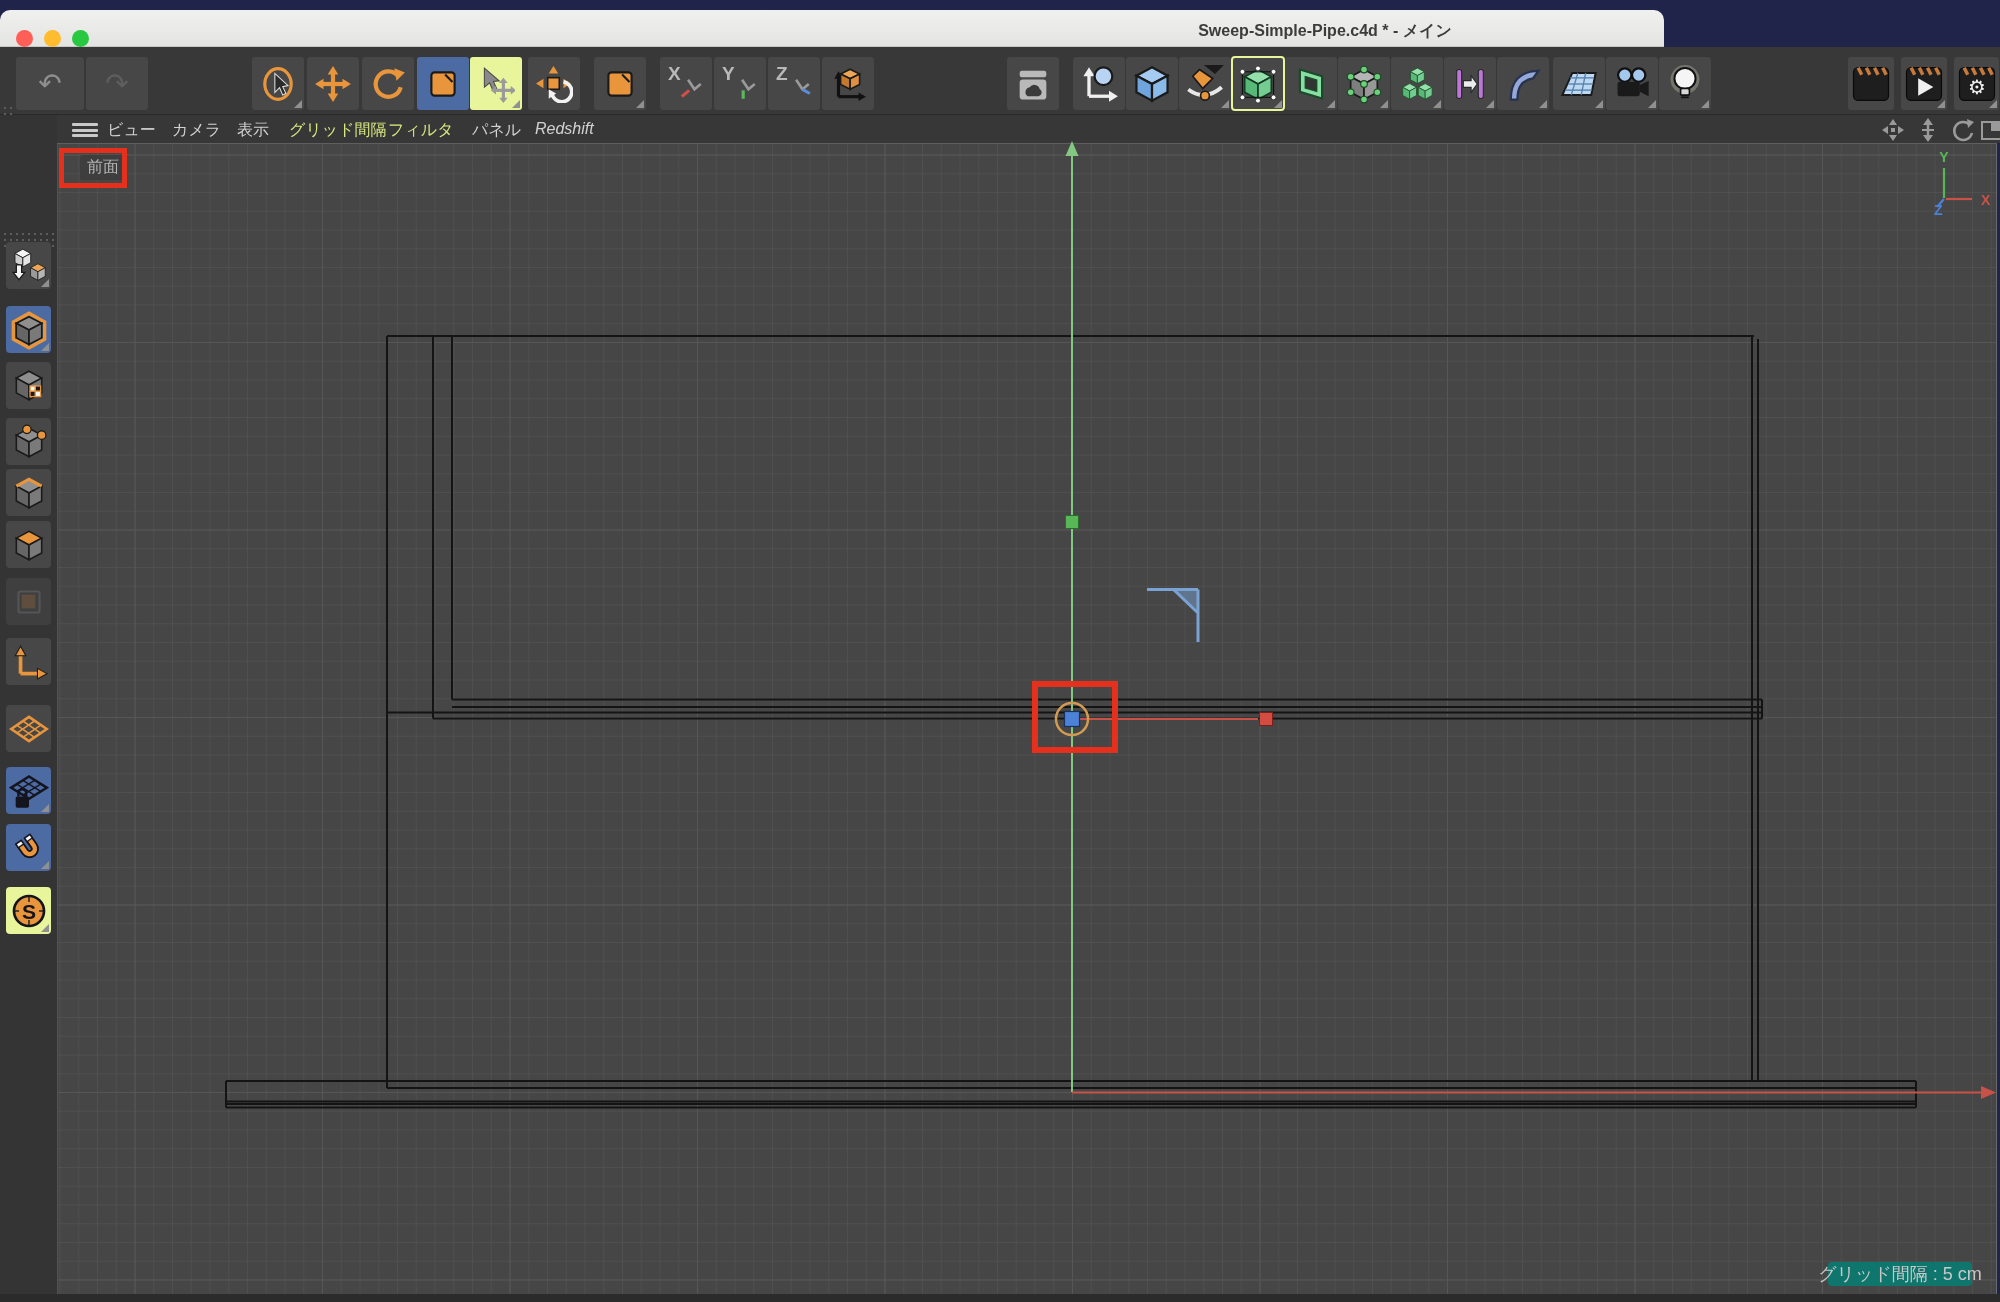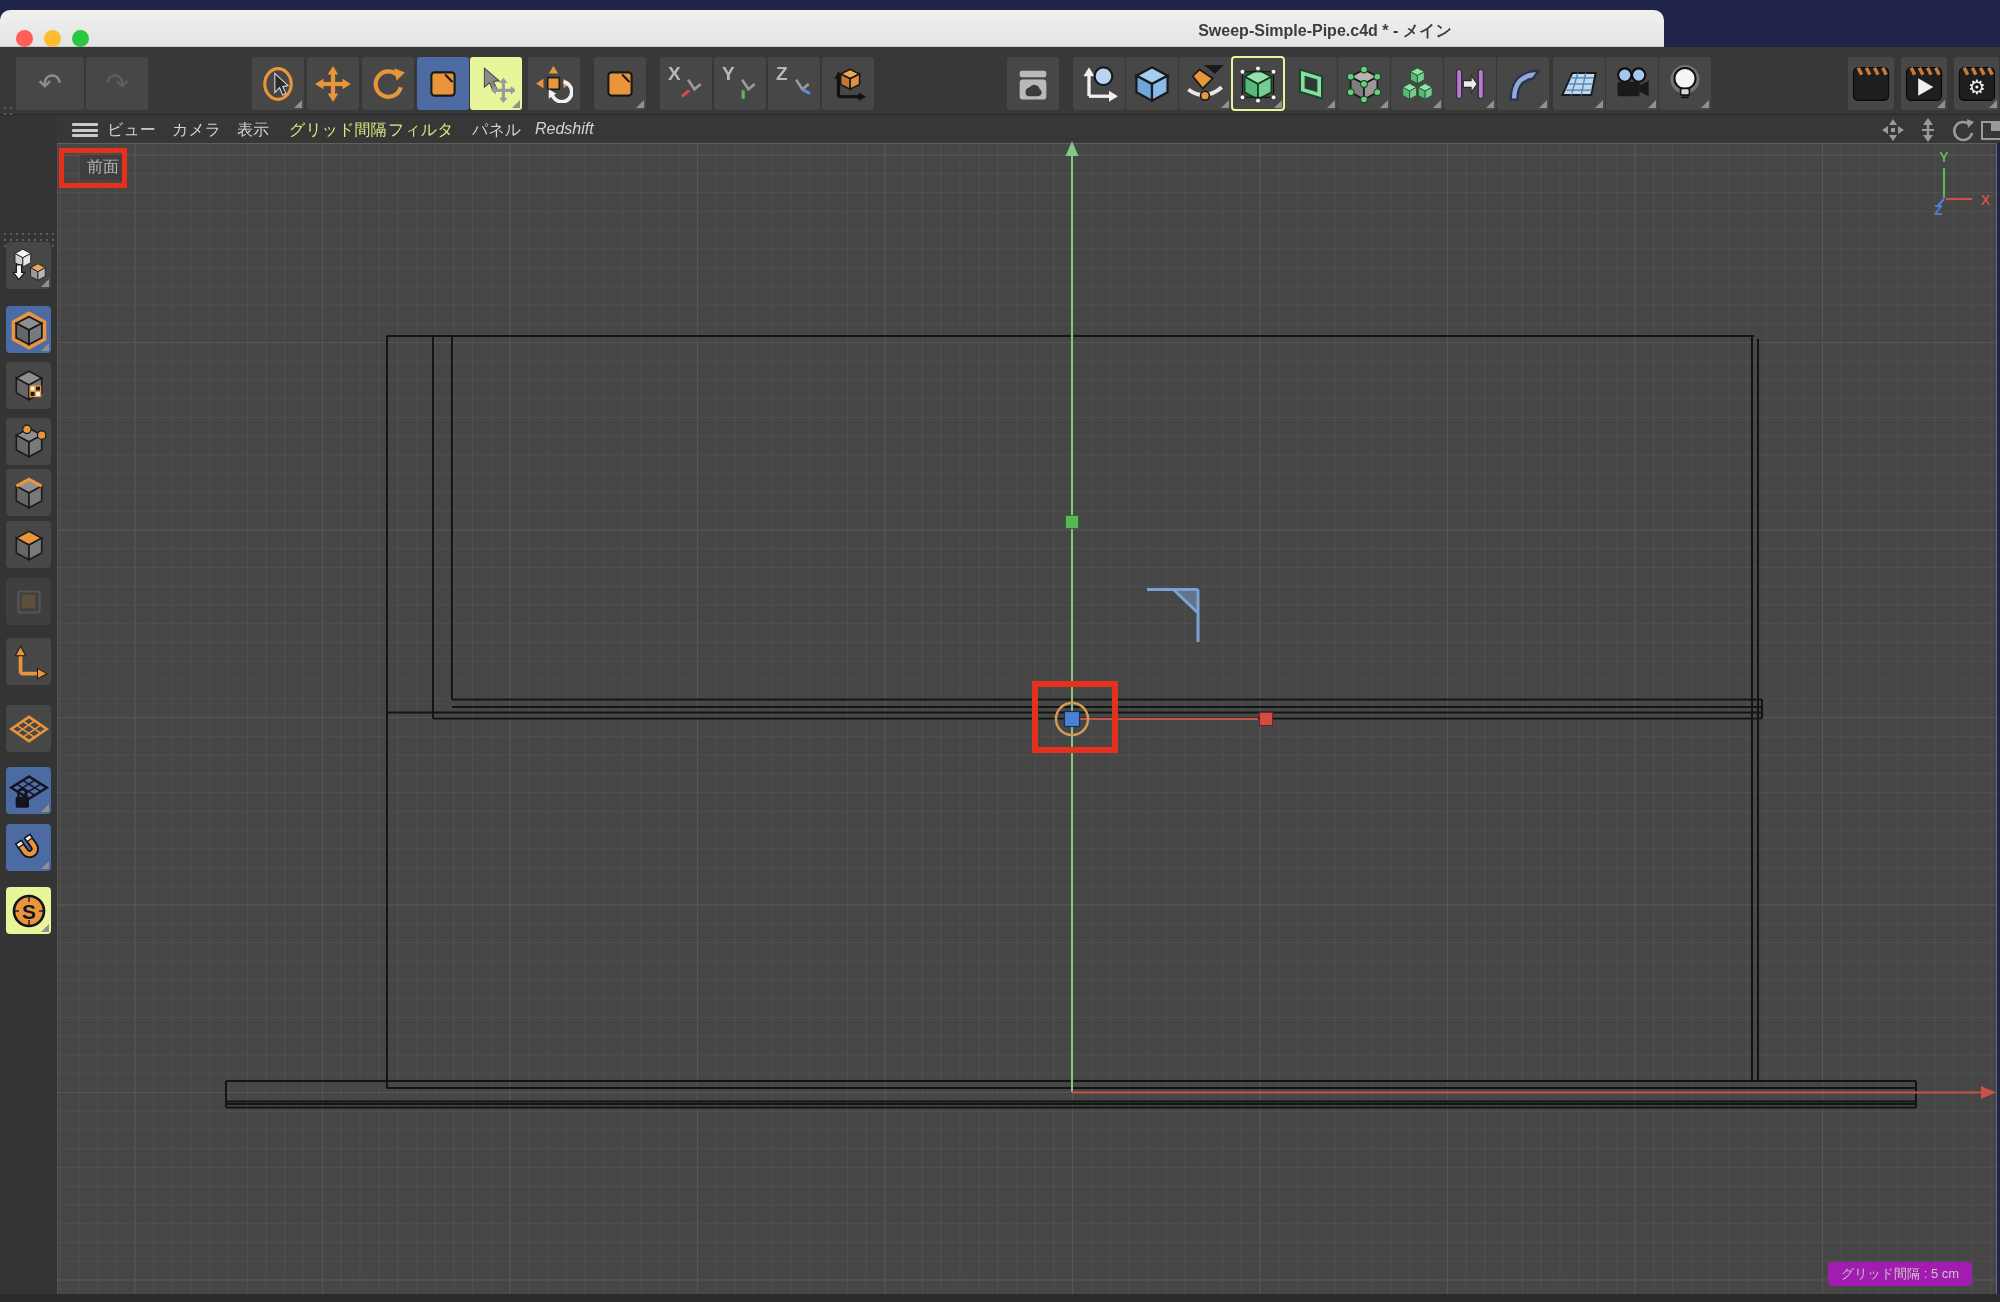--- a/index.html
+++ b/index.html
@@ -61,21 +61,21 @@
     box-shadow:inset 0 1px 0 #5f5f5f, inset 1px 0 0 #525252, inset -1px 0 0 #6a6a6a; }
   #overlay { position:absolute; left:0; top:0; width:2000px; height:1302px; pointer-events:none; }
 
   #viewlabel { position:absolute; left:68px; top:155px; padding:2px 7px; background:#3e3e3e;
     color:#b4b4b4; font-size:16px; border-radius:3px;margin-left:12px; }
   .redbox { position:absolute; border:5px solid #e5301d; background:transparent; }
   #redbox-view { left:59px; top:148px; width:68px; height:40px; }
   #redbox-origin { left:1032px; top:681px; width:86px; height:72px; border-width:6px; }
 
   #gridstatus { position:absolute; left:1828px; top:1262px; width:144px; height:24px;
-    background:#a21caf; border-radius:4px; color:#c8c8c8; font-size:13px;
+    background:#0f766e; border-radius:4px; color:#c8c8c8; font-size:18px;
     display:flex; align-items:center; justify-content:center; white-space:nowrap; }
 
   #bottomstrip { position:absolute; left:0; top:1294px; width:2000px; height:8px; background:#2b2b2b; }
 
   svg text { font-family:"Liberation Sans", sans-serif; }
 </style>
 </head>
 <body>
 
 <div id="stage">

